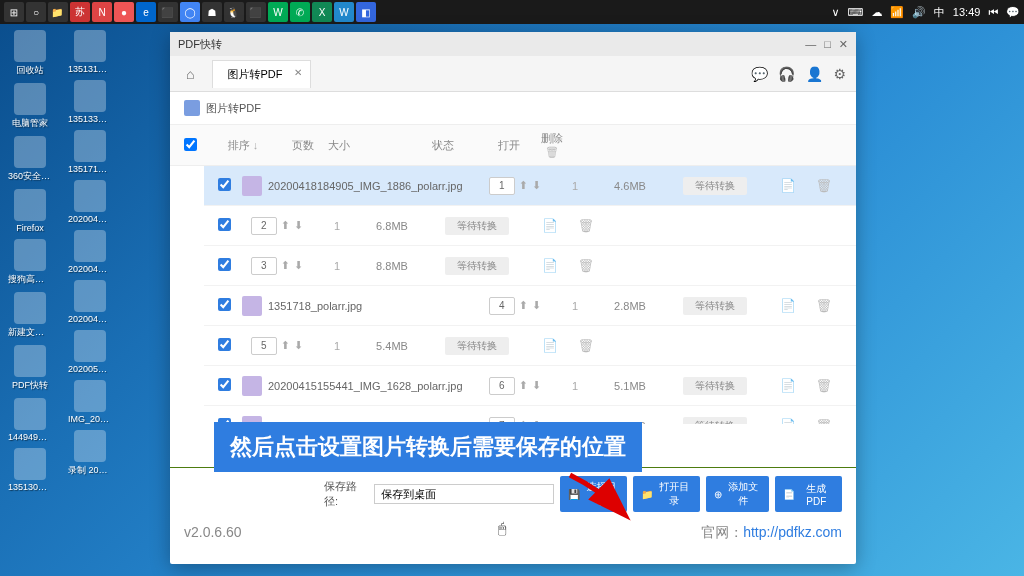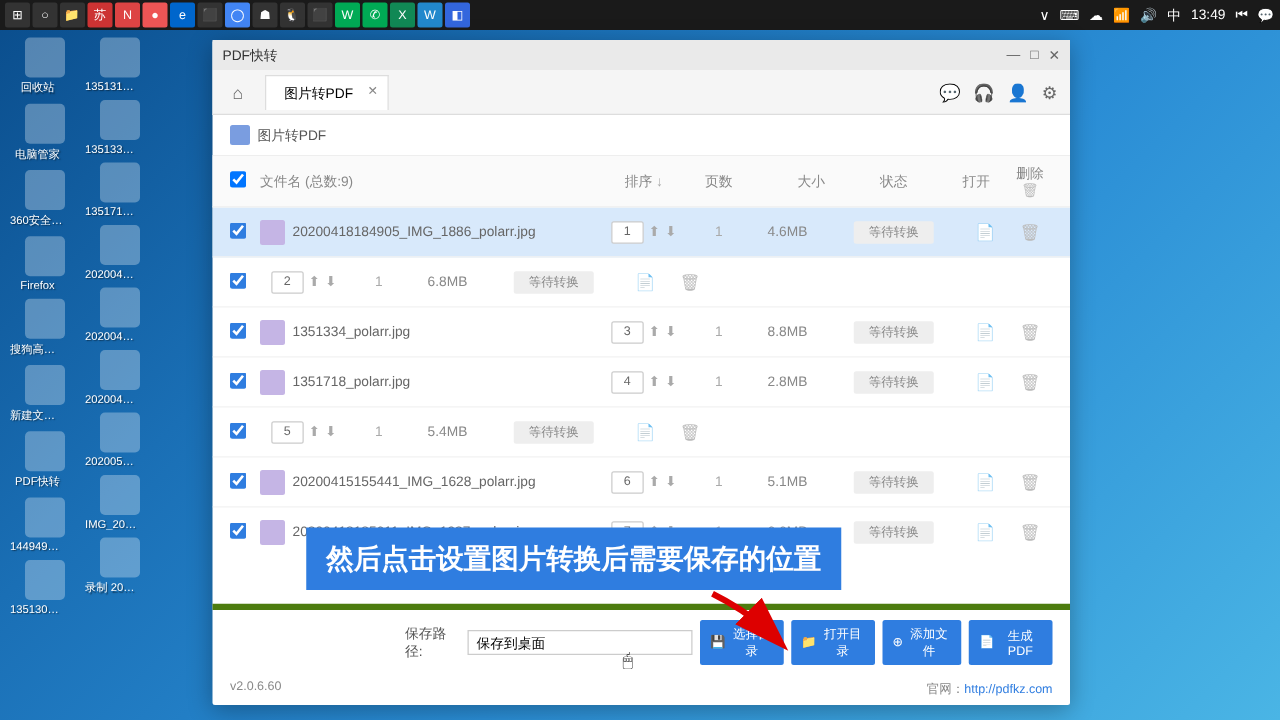--- a/index.html
+++ b/index.html
@@ -6,21 +6,21 @@
 body { width: 1024px; height: 576px; overflow: hidden; background: linear-gradient(135deg, #0a4d8c 0%, #1a6fb5 30%, #2a8dd5 60%, #4ab5e5 100%); position: relative; }
 .topbar { position: absolute; top: 0; left: 0; right: 0; height: 24px; background: #1a1a1a; display: flex; align-items: center; padding: 0 4px; justify-content: space-between; }
 .topbar-left { display: flex; gap: 2px; }
 .topbar-icon { width: 20px; height: 20px; background: #333; border-radius: 2px; display: flex; align-items: center; justify-content: center; font-size: 10px; color: #fff; }
 .topbar-right { display: flex; align-items: center; gap: 8px; color: #fff; font-size: 11px; }
 
 
 .desktop-icons { position: absolute; top: 30px; left: 8px; display: flex; flex-direction: column; gap: 4px; }
 .desktop-col { display: flex; gap: 16px; }
 .di-row { display: flex; flex-direction: column; gap: 6px; width: 44px; }
-.desktop-icon { display: flex; flex-direction: column; align-items: flex-end; gap: 2px; width: 44px; }
+.desktop-icon { display: flex; flex-direction: column; align-items: center; gap: 2px; width: 44px; }
 .desktop-icon .ico { width: 32px; height: 32px; background: rgba(255,255,255,0.3); border-radius: 4px; }
 .desktop-icon .lbl { font-size: 9px; color: #fff; text-align: center; text-shadow: 1px 1px 1px rgba(0,0,0,0.5); white-space: nowrap; overflow: hidden; text-overflow: ellipsis; width: 44px; }
 
 
 .window { position: absolute; left: 170px; top: 32px; width: 686px; height: 532px; background: #fff; border-radius: 2px; box-shadow: 0 4px 20px rgba(0,0,0,0.3); display: flex; flex-direction: column; }
 .titlebar { height: 24px; background: #eaeaea; display: flex; align-items: center; padding: 0 8px; justify-content: space-between; }
 .titlebar-title { font-size: 11px; color: #333; }
 .titlebar-btns { display: flex; gap: 8px; font-size: 11px; color: #666; }
 .titlebar-btns span { cursor: pointer; }
 
@@ -32,53 +32,53 @@
 .toolbar-right { display: flex; gap: 10px; font-size: 14px; color: #666; }
 
 .subheader { padding: 8px 14px; display: flex; align-items: center; gap: 6px; font-size: 11px; color: #555; border-bottom: 1px solid #eee; }
 .subheader .imgico { width: 16px; height: 16px; background: #7a9de0; border-radius: 2px; }
 
 .table-head { display: flex; align-items: center; padding: 6px 14px; font-size: 11px; color: #888; background: #fafafa; border-bottom: 1px solid #eee; }
 .th-check { width: 24px; }
 .th-name { flex: 1; }
 .th-sort { width: 70px; text-align: center; }
 .th-page { width: 50px; text-align: center; }
-.th-size { width: 60px; text-align: right; }
+.th-size { width: 60px; text-align: left; }
 .th-status { width: 110px; text-align: center; }
 .th-open { width: 36px; text-align: left; }
 .th-del { width: 36px; text-align: center; }
 
-.rows { flex: 1; overflow: hidden; }
+.rows { flex: 1; overflow: hidden; padding-left: 34px; }
 .row { display: flex; align-items: center; padding: 8px 14px; font-size: 11px; color: #666; border-bottom: 1px solid #f2f2f2; height: 40px; }
 .row.sel { background: #d8e9fb; }
 .row .cb { width: 24px; }
 .row .cb input { accent-color: #2f7de0; }
 .row .fname { flex: 1; display: flex; align-items: center; gap: 6px; overflow: hidden; }
 .row .fico { width: 20px; height: 20px; background: #c5b5e5; border-radius: 2px; flex-shrink: 0; }
 .row .ftxt { white-space: nowrap; overflow: hidden; text-overflow: ellipsis; }
 .row .sortcell { width: 70px; display: flex; align-items: center; justify-content: center; gap: 4px; }
 .row .sortnum { width: 26px; height: 18px; border: 1px solid #ccc; border-radius: 2px; text-align: center; font-size: 10px; line-height: 16px; background: #fff; }
 .row .arr { font-size: 11px; color: #aaa; }
 .row .pagecell { width: 50px; text-align: center; color: #aaa; }
 .row .sizecell { width: 60px; text-align: center; color: #888; }
 .row .statcell { width: 110px; text-align: center; }
 .row .statbadge { background: #eee; padding: 2px 12px; border-radius: 2px; font-size: 10px; color: #888; display: inline-block; }
 .row .opencell { width: 36px; text-align: center; color: #bbb; font-size: 13px; }
 .row .delcell { width: 36px; text-align: center; color: #bbb; font-size: 13px; }
 
-.overlay-banner { position: absolute; left: 214px; top: 422px; background: #2f7de0; color: #fff; font-size: 22px; font-weight: bold; padding: 10px 16px; z-index: 10; margin-left: 31px; }
+.overlay-banner { position: absolute; left: 214px; top: 422px; background: #2f7de0; color: #fff; font-size: 22px; font-weight: bold; padding: 10px 16px; z-index: 10; }
 .red-arrow { position: absolute; left: 560px; top: 465px; z-index: 11; pointer-events: none; }
 
-.footer-path { padding: 8px 14px; display: flex; align-items: center; gap: 6px; font-size: 11px; border-top: 5px solid #4d7c0f; margin-top: 43px; }
+.footer-path { padding: 8px 14px; display: flex; align-items: center; gap: 6px; font-size: 11px; border-top: 1px solid #4d7c0f; margin-top: 43px; }
 .footer-path .plabel { color: #555; }
 .footer-path input { flex: 0 0 180px; border: 1px solid #ccc; padding: 3px 6px; font-size: 11px; }
 .footer-btns { display: flex; gap: 6px; margin-left: auto; }
 .fbtn { background: #2f7de0; color: #fff; border: none; padding: 4px 8px; font-size: 10px; border-radius: 2px; display: flex; align-items: center; gap: 3px; cursor: pointer; }
 
-.bottombar { padding: 4px 14px 6px; display: flex; justify-content: space-between; font-size: 10px; color: #888; }
+.bottombar { padding: 4px 14px 22px; display: flex; justify-content: space-between; font-size: 14px; color: #888; }
 .bottombar a { color: #2f7de0; text-decoration: none; margin-top: 40px; }
 
 .cursor { position: absolute; left: 498px; top: 520px; z-index: 20; font-size: 14px; }
 </style>
 </head>
 <body>
 
 <div class="topbar">
   <div class="topbar-left">
     <div class="topbar-icon">⊞</div>
@@ -219,21 +219,20 @@
     </div>
   </div>
 
   <div class="subheader">
     <div class="imgico"></div>
     <span>图片转PDF</span>
   </div>
 
   <div class="table-head">
     <div class="th-check"><input type="checkbox" checked="" style=""></div>
-    <div class="th-name">文件名 (总数:9)</div>
     <div class="th-sort"><span>排序</span> <span style="color:#aaa">↓</span></div>
     <div class="th-page">页数</div>
     <div class="th-size">大小</div>
     <div class="th-status">状态</div>
     <div class="th-open">打开</div>
     <div class="th-del"><span>删除</span> <span style="color:#bbb">🗑</span></div>
   </div>
 
   <div class="rows" id="rows">
       <div class="row sel">
@@ -261,24 +260,20 @@
           <span class="arr">⬇</span>
         </div>
         <div class="pagecell">1</div>
         <div class="sizecell">6.8MB</div>
         <div class="statcell"><span class="statbadge">等待转换</span></div>
         <div class="opencell">📄</div>
         <div class="delcell">🗑</div>
       </div>
       <div class="row">
         <div class="cb"><input type="checkbox" checked="" style=""></div>
-        <div class="fname">
-          <div class="fico"></div>
-          <span class="ftxt">1351334_polarr.jpg</span>
-        </div>
         <div class="sortcell">
           <span class="sortnum">3</span>
           <span class="arr">⬆</span>
           <span class="arr">⬇</span>
         </div>
         <div class="pagecell">1</div>
         <div class="sizecell">8.8MB</div>
         <div class="statcell"><span class="statbadge">等待转换</span></div>
         <div class="opencell">📄</div>
         <div class="delcell">🗑</div>

